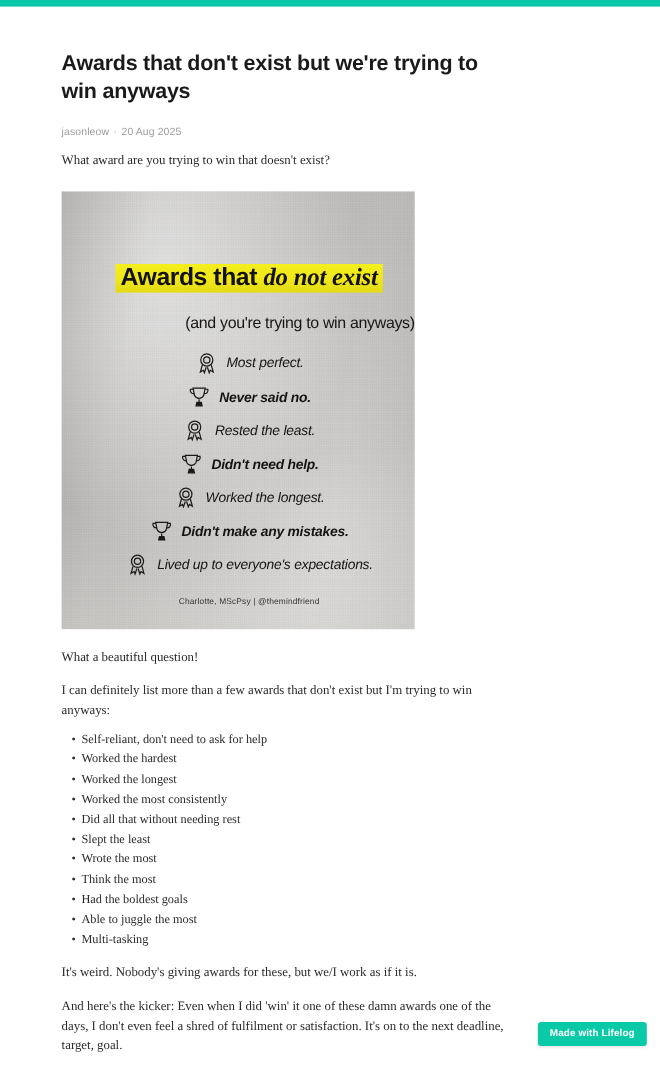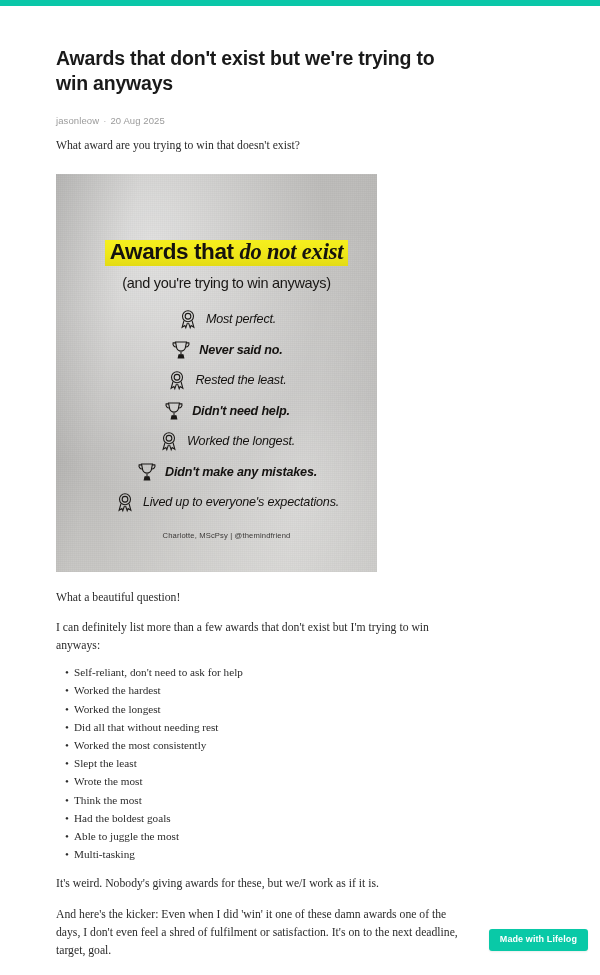--- a/index.html
+++ b/index.html
@@ -113,24 +113,25 @@
     letter-spacing: -0.4px;
     white-space: nowrap;
   }
   #poster-headline .ital {
     font-style: italic;
     font-family: "Liberation Serif", serif;
     font-weight: bold;
     letter-spacing: -0.2px;
   }
   #poster-sub {
-    margin-top: 9px;
+    margin-top: 20px;
     font-size: 14.5px;
     color: #181614;
     letter-spacing: -0.3px;
+    text-align: right;
   }
 
   #poster-list {
     margin-top: 17px;
     padding: 0;
     list-style: none;
   }
   .poster-item {
     display: flex;
     align-items: center;
@@ -320,22 +321,22 @@
     </div>
   </div>
 
   <p class="body-p" style="margin-top:17px;">What a beautiful question!</p>
   <p class="body-p" style="margin-top:12px;">I can definitely list more than a few awards that don't exist but I'm trying to win anyways:</p>
 
   <ul id="award-list">
     <li>Self-reliant, don't need to ask for help</li>
     <li>Worked the hardest</li>
     <li>Worked the longest</li>
+    <li>Worked the most consistently</li>
     <li>Did all that without needing rest</li>
-    <li>Worked the most consistently</li>
     <li>Slept the least</li>
     <li>Wrote the most</li>
     <li>Think the most</li>
     <li>Had the boldest goals</li>
     <li>Able to juggle the most</li>
     <li>Multi-tasking</li>
   </ul>
 
   <p class="body-p" style="margin-top:11px;">It's weird. Nobody's giving awards for these, but we/I work as if it is.</p>
   <p class="body-p" style="margin-top:12px;">And here's the kicker: Even when I did 'win' it one of these damn awards one of the days, I don't even feel a shred of fulfilment or satisfaction. It's on to the next deadline, target, goal.</p>

